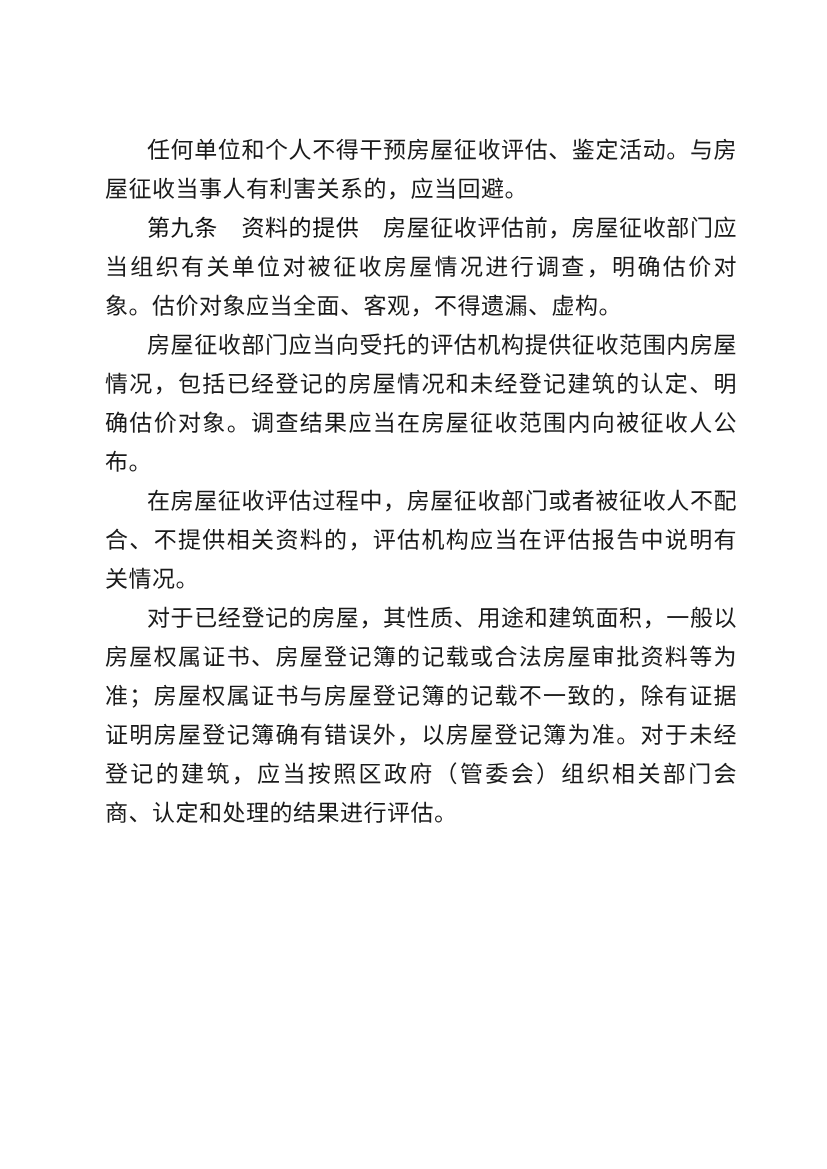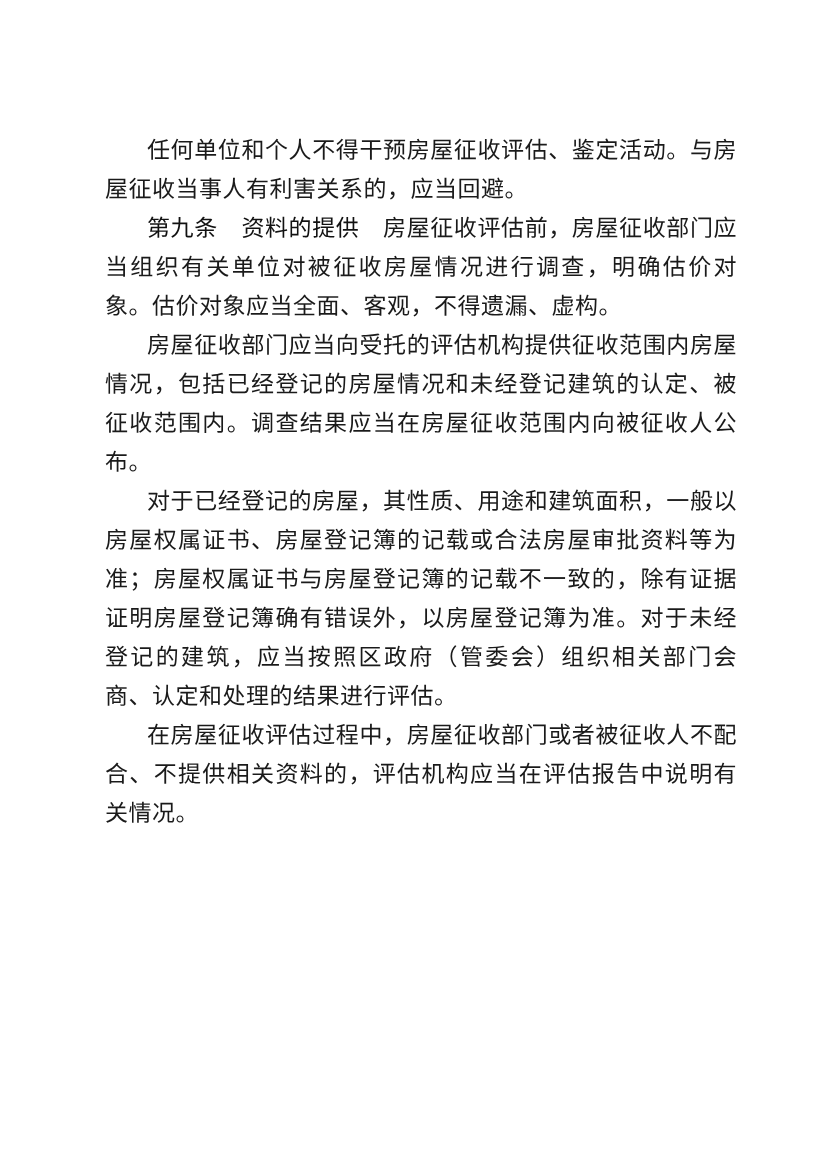--- a/index.html
+++ b/index.html
@@ -50,25 +50,25 @@
 <body>
 
 <div class="page">
 
   <div class="textblock">
 
     <p class="para"><span>任何单位和个人不得干预房屋征收评估、鉴定活动。与房屋征收当事人有利害关系的，应当回避。</span></p>
 
     <p class="para"><span class="article-heading">第九条　资料的提供</span><span>　房屋征收评估前，房屋征收部门应当组织有关单位对被征收房屋情况进行调查，明确估价对象。估价对象应当全面、客观，不得遗漏、虚构。</span></p>
 
-    <p class="para"><span>房屋征收部门应当向受托的评估机构提供征收范围内房屋情况，包括已经登记的房屋情况和未经登记建筑的认定、被征收范围内。调查结果应当在房屋征收范围内向被征收人公布。</span></p>
+    <p class="para"><span>房屋征收部门应当向受托的评估机构提供征收范围内房屋情况，包括已经登记的房屋情况和未经登记建筑的认定、明确估价对象。调查结果应当在房屋征收范围内向被征收人公布。</span></p>
+
+    <p class="para"><span>在房屋征收评估过程中，房屋征收部门或者被征收人不配合、不提供相关资料的，评估机构应当在评估报告中说明有关情况。</span></p>
 
     <p class="para"><span>对于已经登记的房屋，其性质、用途和建筑面积，一般以房屋权属证书、房屋登记簿的记载或合法房屋审批资料等为准；房屋权属证书与房屋登记簿的记载不一致的，除有证据证明房屋登记簿确有错误外，以房屋登记簿为准。对于未经登记的建筑，应当按照区政府（管委会）组织相关部门会商、认定和处理的结果进行评估。</span></p>
-
-    <p class="para"><span>在房屋征收评估过程中，房屋征收部门或者被征收人不配合、不提供相关资料的，评估机构应当在评估报告中说明有关情况。</span></p>
 
 
 
   </div>
 
   <div class="footer"><span>– 6 –</span></div>
 
 </div>
 
 </body></html>

